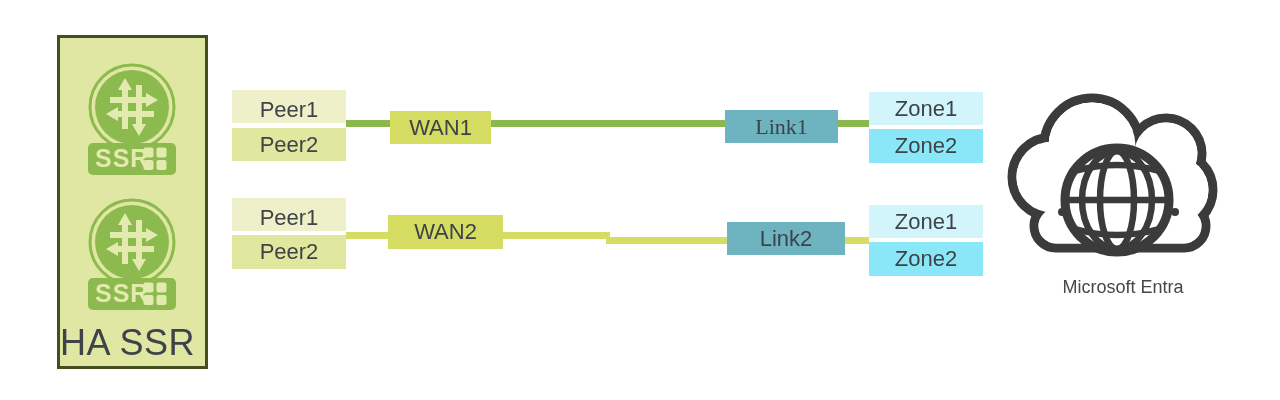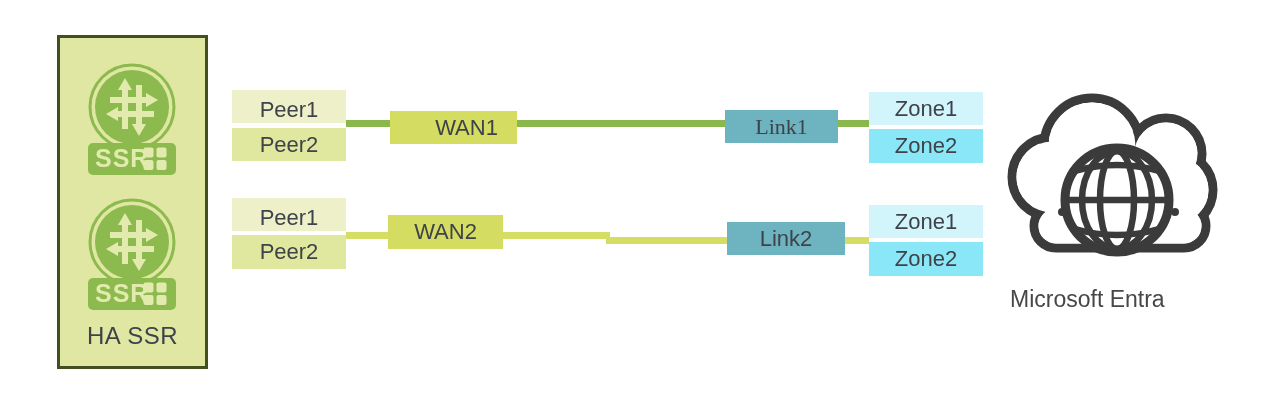--- a/index.html
+++ b/index.html
@@ -7,22 +7,22 @@
     position:relative;width:1280px;height:400px;background:#ffffff;overflow:hidden;
     font-family:"Liberation Sans","DejaVu Sans",sans-serif;color:var(--text,#3e4349);
   }
   .abs{position:absolute;}
   
   .ha-box{
     left:57px;top:35px;width:145px;height:328px;
     background:var(--box-fill);border:3px solid var(--box-border);
   }
   .ha-label{
-    position:absolute;left:0;top:284px;width:100%;text-align:center;
-    font-size:24px;color:var(--text);letter-spacing:0.5px;
+    position:absolute;left:0;top:284px;width:100%;
+    font-size:36px;color:var(--text);letter-spacing:0.5px;
   }
   .ssr-icon{position:absolute;left:22px;width:100px;height:118px;}
   .ssr-icon.first{top:23px;}
   .ssr-icon.second{top:158px;}
   .ssr-ring{fill:none;stroke:var(--ssr-green);stroke-width:3;}
   .ssr-circle{fill:var(--ssr-green);}
   .ssr-arrow{fill:none;stroke:var(--arrow-light);stroke-width:6;}
   .ssr-head{fill:var(--arrow-light);stroke:none;}
   .ssr-badge{fill:var(--ssr-green);}
   .ssr-badge-text{fill:var(--arrow-light);font-family:"Liberation Sans",sans-serif;font-size:25px;font-weight:bold;letter-spacing:1px;}
@@ -42,22 +42,22 @@
   .line.row1{background:var(--row1-line);}
   .line.row2{background:var(--row2-line);}
   
   .cloud-svg{left:1005px;top:90px;width:215px;height:170px;}
   .cloud-stroke{fill:#ffffff;stroke:var(--cloud);stroke-width:9;}
   .cloud-erase{fill:#ffffff;stroke:none;}
   .globe-outer{fill:#ffffff;stroke:var(--cloud);stroke-width:9;}
   .globe-grid{fill:none;stroke:var(--cloud);stroke-width:6.5;}
   .globe-dot{fill:var(--cloud);stroke:none;}
   .cloud-caption{
-    left:1010px;top:276px;width:226px;
-    font-size:23px;line-height:47px;color:var(--cloud-text);z-index:3;
+    left:1010px;top:264px;width:226px;text-align:center;
+    font-size:18px;line-height:47px;color:var(--cloud-text);z-index:3;
   }
 </style>
 </head>
 <body>
 
 <div class="canvas">
 
   <div class="abs ha-box">
 
     <svg class="ssr-icon first" viewBox="0 0 100 118">
@@ -105,21 +105,21 @@
 
   <div class="abs line row2" style="left:346px;top:232px;width:264px;height:7px;"></div>
   <div class="abs line row2" style="left:606px;top:237px;width:263px;height:7px;"></div>
 
   <div class="abs chip peer1-fill" style="left:232px;top:90px;width:114px;height:33px;">
     <span>Peer1</span>
   </div>
   <div class="abs chip peer2-fill" style="left:232px;top:128px;width:114px;height:33px;">
     <span>Peer2</span>
   </div>
-  <div class="abs chip wan-fill" style="left:390px;top:111px;width:101px;height:33px;padding-left:26px;">
+  <div class="abs chip wan-fill" style="left:390px;top:111px;width:101px;height:33px;">
     <span>WAN1</span>
   </div>
   <div class="abs chip link-fill" style="left:725px;top:110px;width:113px;height:33px;font-family:Liberation Serif, serif;">
     <span>Link1</span>
   </div>
   <div class="abs chip zone1-fill" style="left:869px;top:92px;width:114px;height:33px;">
     <span>Zone1</span>
   </div>
   <div class="abs chip zone2-fill" style="left:869px;top:129px;width:114px;height:34px;">
     <span>Zone2</span>

